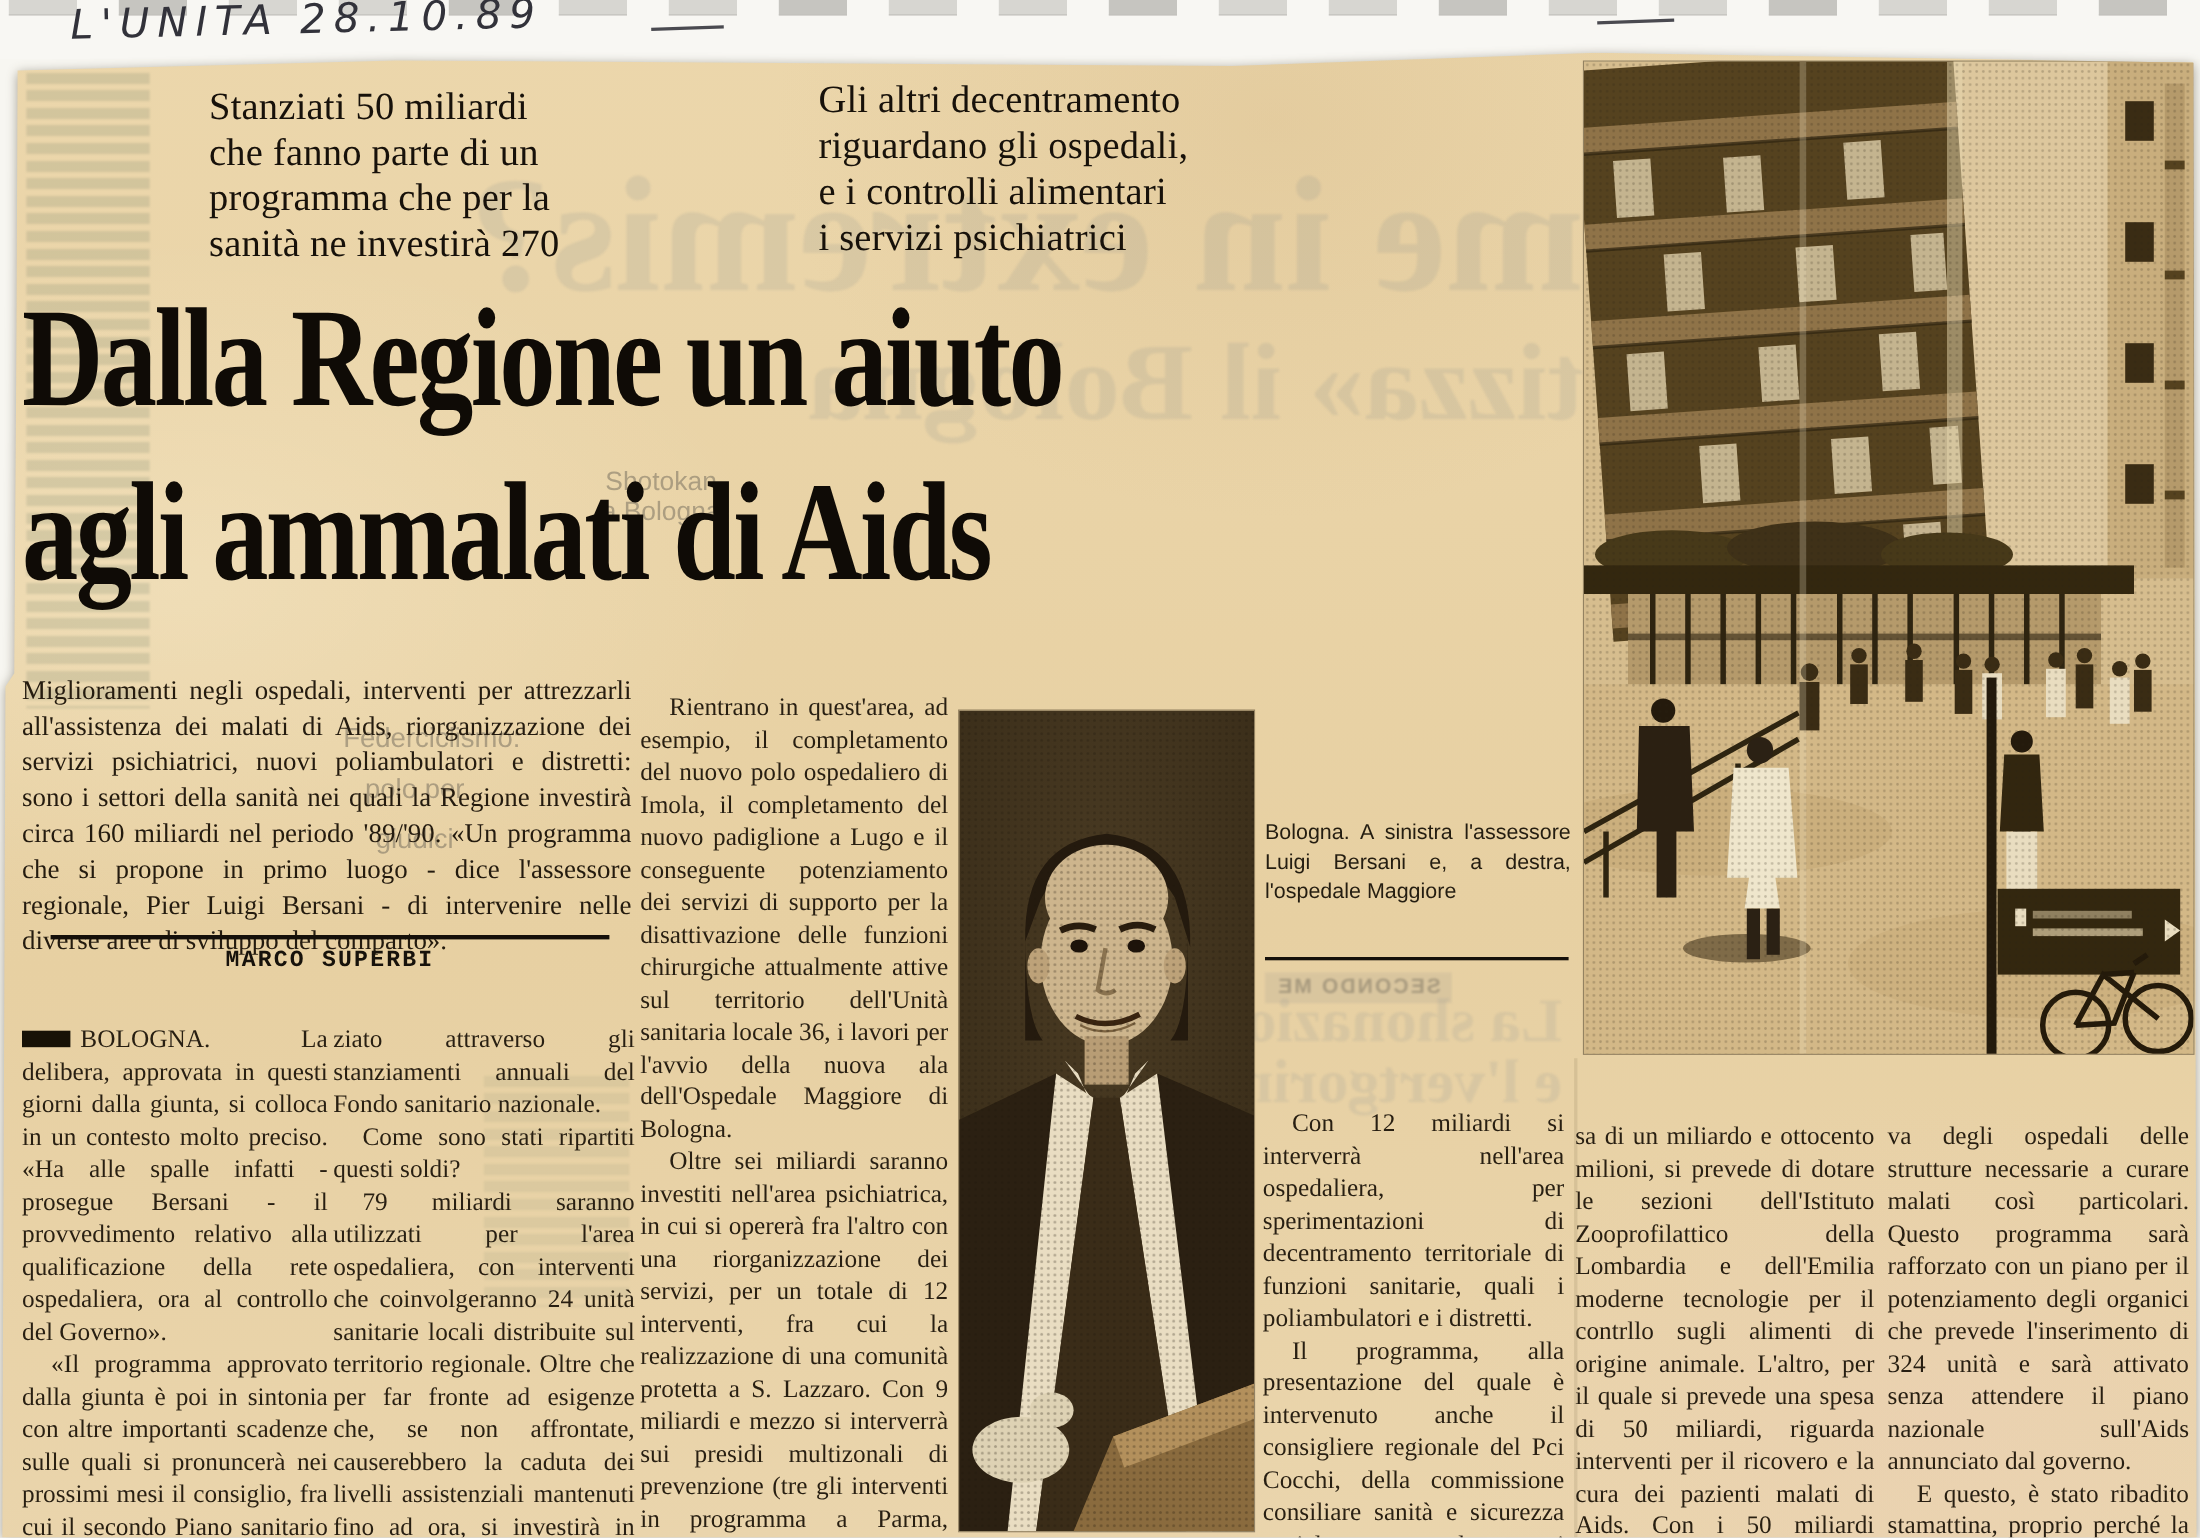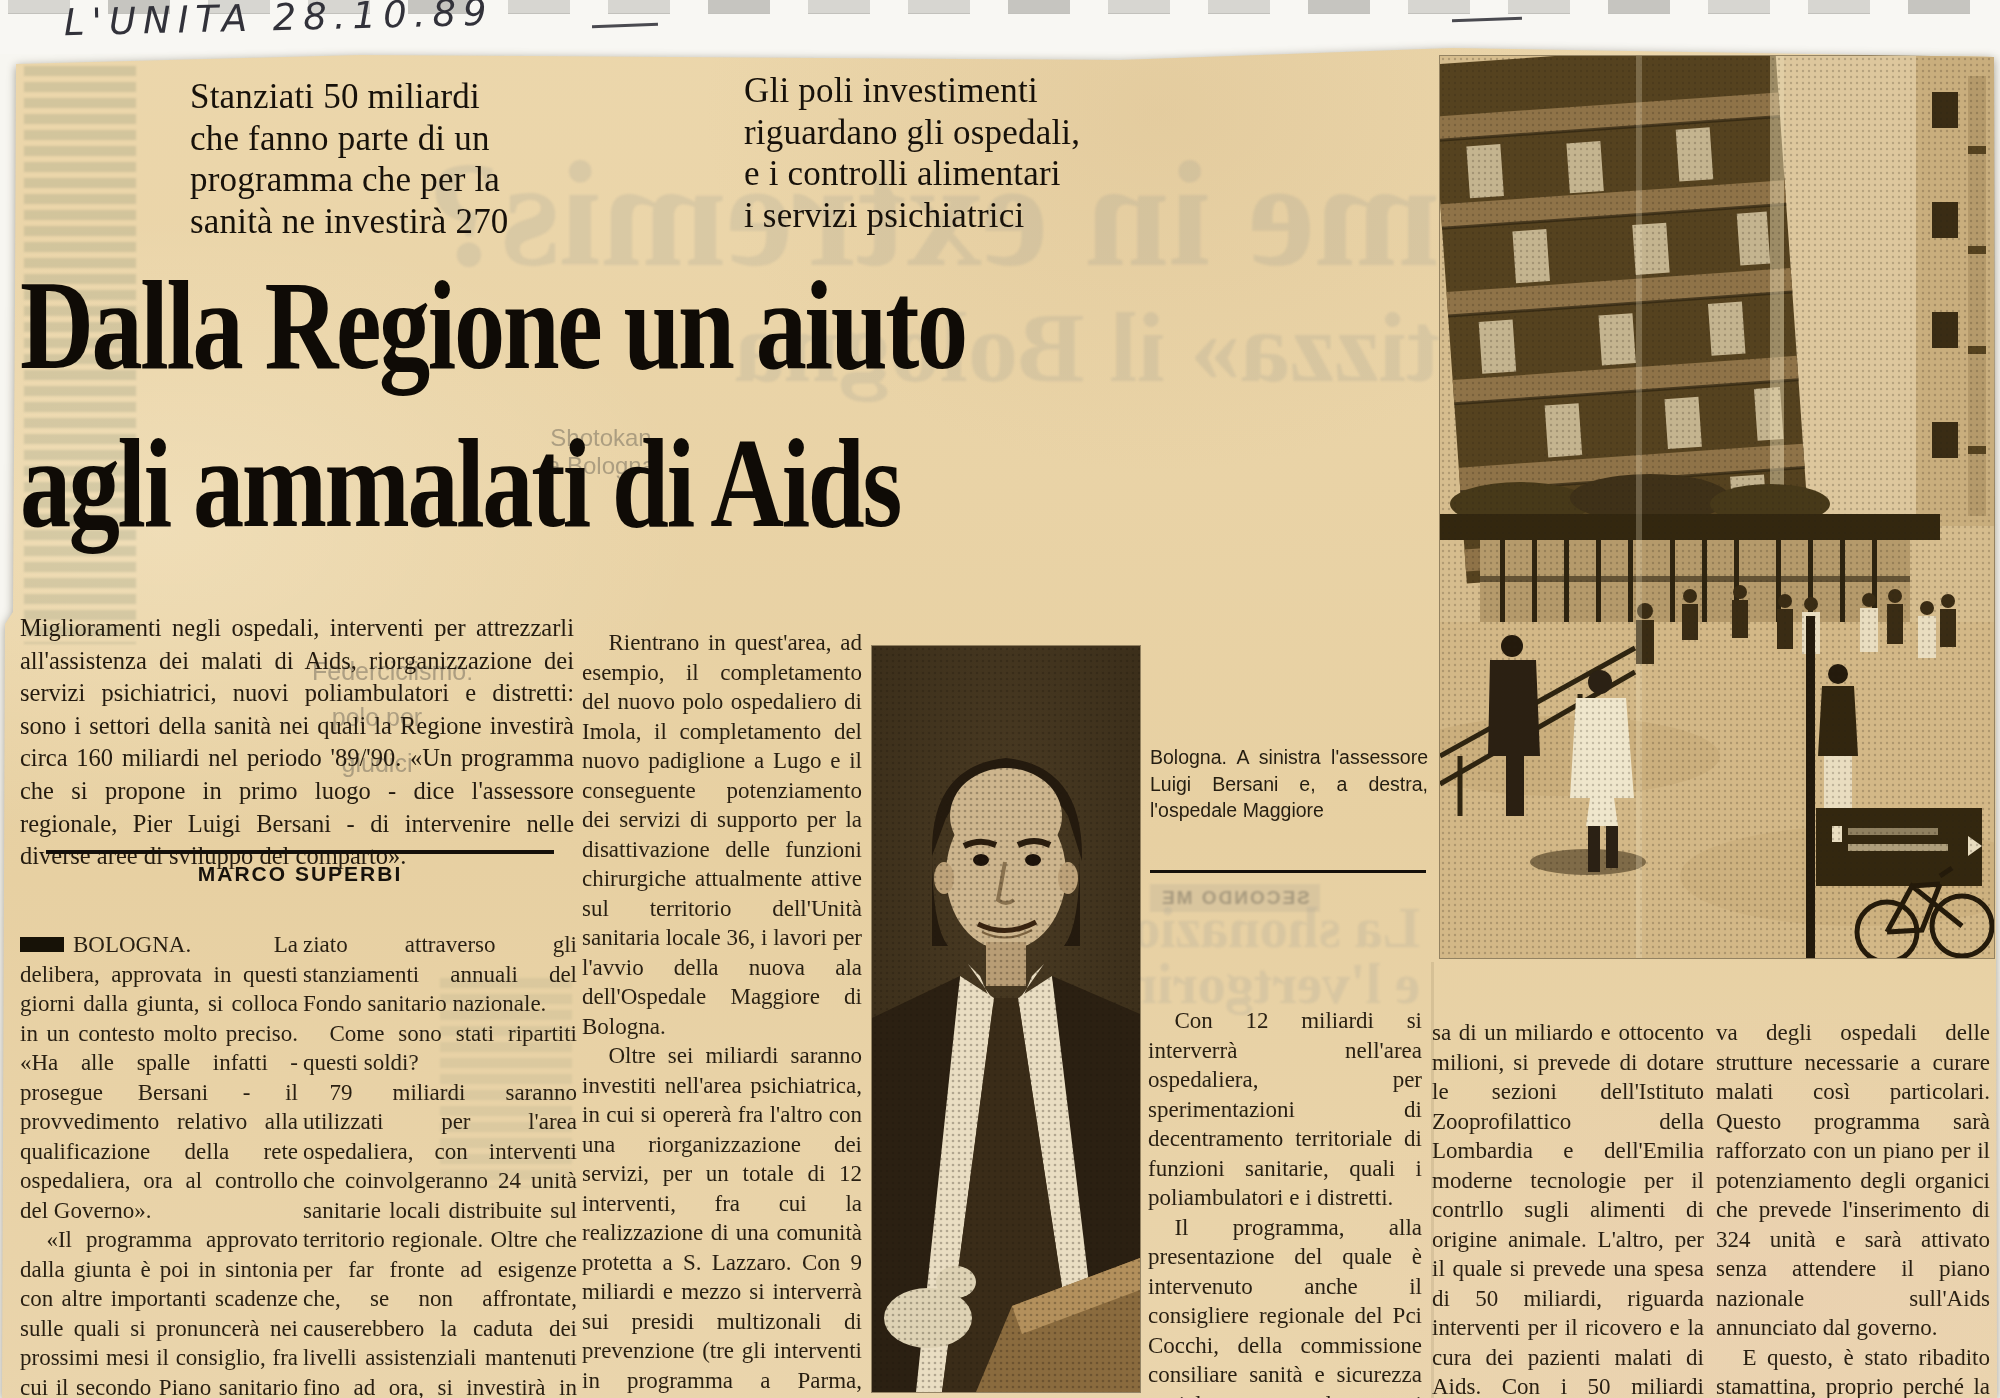--- a/index.html
+++ b/index.html
@@ -23,21 +23,21 @@
       linear-gradient(178deg,#ecd7ac,#e7d0a2 60%,#ead5ad);}
   
   .standfirst{font-size:35px;line-height:41.5px;color:#17110a;letter-spacing:.2px;margin-left:22px;}
   
   .hl{font-weight:700;font-size:128px;letter-spacing:-3px;color:#0f0b06;white-space:nowrap;
       transform:scale(.8,1);transform-origin:0 0;}
   
   #lead{font-size:24.5px;line-height:32.6px;text-align:justify;color:#241b0f;}
   
   #byline-rule{background:#15100a;}
-  #byline{font-family:Liberation Sans, sans-serif;font-weight:700;font-size:21px;
+  #byline{font-family:Liberation Mono, monospace;font-weight:700;font-size:21px;
           letter-spacing:2px;text-align:center;color:#17120b;}
   
   .col{font-size:23px;line-height:29.5px;text-align:justify;color:#281f12;}
   .col p{margin:0;text-indent:1.15em;}
   .col p.cont{text-indent:0;}
   .sqmark{display:inline-block;width:44px;height:15px;background:#171207;margin-right:9px;vertical-align:baseline;}
   
   #caption{font-family:"Liberation Sans",sans-serif;font-size:19.5px;line-height:26.5px;
            color:#241d11;text-align:justify;}
   #caption-rule{background:#15100a;}
@@ -109,21 +109,21 @@
     <div class="secondo abs" style="left:1150px;top:884px;transform:scale(-1,1);filter:blur(1px);opacity:.7;">SECONDO ME</div>
     <div class="crease abs" style="left:1431px;top:962px;width:3px;height:436px;"></div>
 
     <div class="standfirst abs" style="left:168px;top:76px;width:470px;">
       <div>Stanziati 50 miliardi</div>
       <div>che fanno parte di un</div>
       <div>programma che per la</div>
       <div>sanità ne investirà 270</div>
     </div>
     <div class="standfirst abs" style="left:722px;top:70px;width:470px;">
-      <div>Gli poli investimenti</div>
+      <div>Gli altri decentramento</div>
       <div>riguardano gli ospedali,</div>
       <div>e i controlli alimentari</div>
       <div>i servizi psichiatrici</div>
     </div>
 
     <div class="hl abs" style="left:20px;top:252px;">Dalla Regione un aiuto</div>
     <div class="hl abs" style="left:20px;top:410px;">agli ammalati di Aids</div>
 
     <div id="lead" class="abs" style="left:20px;top:612px;width:554px;">Miglioramenti negli ospedali, interventi per attrezzarli all'assistenza dei malati di Aids, riorganizzazione dei servizi psichiatrici, nuovi poliambulatori e distretti: sono i settori della sanità nei quali la Regione investirà circa 160 miliardi nel periodo '89/'90. «Un programma che si propone in primo luogo - dice l'assessore regionale, Pier Luigi Bersani - di intervenire nelle diverse aree di sviluppo del comparto».</div>
 

